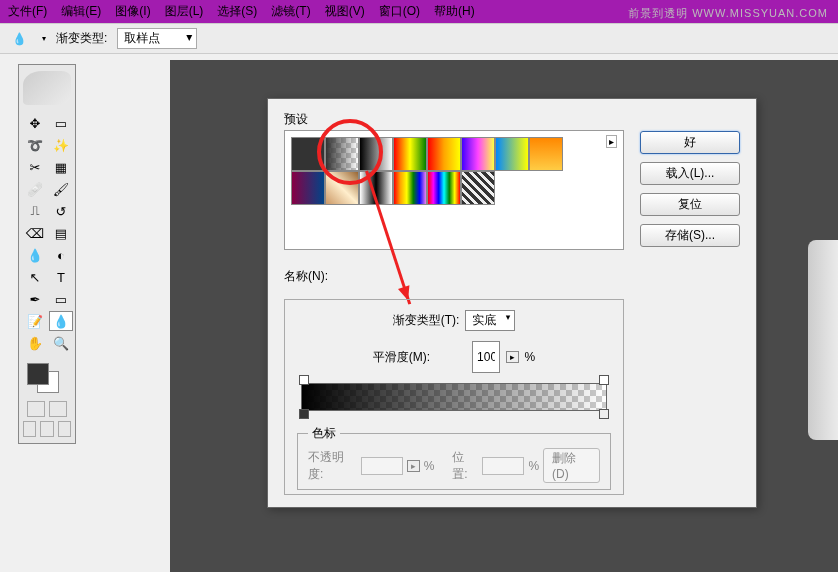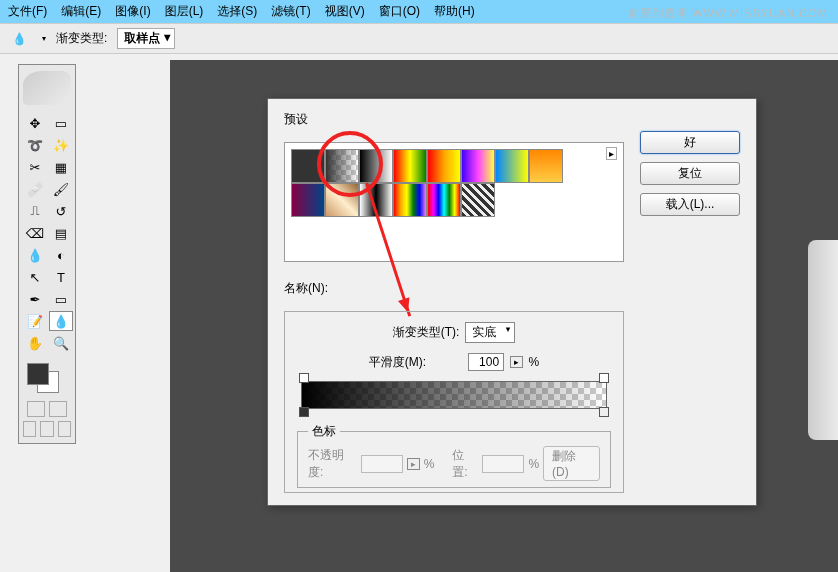--- a/index.html
+++ b/index.html
@@ -1,24 +1,24 @@
 <!DOCTYPE html>
 <html><head>
 <meta charset="utf-8">
 <style>
 * { margin: 0; padding: 0; box-sizing: border-box; font-family: "Microsoft YaHei", sans-serif; font-size: 12px; }
 body { background: #f0f0f0; width: 838px; height: 572px; overflow: hidden; position: relative; }
 
-.menubar { background: #7dd3fc; padding: 3px 8px; display: flex; gap: 14px; border-bottom: 1px solid #ccc; }
+.menubar { background: #a21caf; padding: 3px 8px; display: flex; gap: 14px; border-bottom: 1px solid #ccc; }
 .menubar span { cursor: default; }
 
 .optbar { background: #ececec; padding: 6px 8px; display: flex; align-items: center; gap: 10px; border-bottom: 1px solid #ccc; height: 30px; }
 .eyedrop { width: 24px; height: 20px; display: flex; align-items: center; justify-content: center; }
 .dropdown-arrow { font-size: 8px; }
-.sample-select { background: #fff; border: 1px solid #aaa; padding: 1px 14px 1px 6px; position: relative; font-weight: bold; }
+.sample-select { background: #fff; border: 1px solid #aaa; padding: 1px 36px 1px 6px; position: relative; }
 
 .toolbox { position: absolute; left: 18px; top: 64px; width: 58px; background: #e8e8e8; border: 1px solid #888; padding: 6px 4px; }
 .feather { width: 48px; height: 34px; background: linear-gradient(135deg, #bbb, #eee); border-radius: 40% 20% 30% 10%; margin: 0 auto 8px; opacity: 0.6; }
 .tool-grid { display: grid; grid-template-columns: 1fr 1fr; gap: 2px; }
 .tool { width: 24px; height: 20px; background: #e8e8e8; border: 1px solid transparent; display: flex; align-items: center; justify-content: center; font-size: 13px; cursor: pointer; }
 .tool.active { background: #fff; border: 1px solid #888; }
 .swatch-area { margin-top: 8px; position: relative; height: 36px; }
 .sw-bg { position: absolute; left: 14px; top: 10px; width: 22px; height: 22px; background: #fff; border: 1px solid #888; }
 .sw-fg { position: absolute; left: 4px; top: 2px; width: 22px; height: 22px; background: #333; border: 1px solid #888; }
 .mini-row { display: flex; justify-content: center; gap: 4px; margin-top: 4px; }
@@ -35,38 +35,38 @@
 .dlg-title { background: linear-gradient(#fff, #e0e8f0); padding: 4px 8px; display: flex; justify-content: space-between; align-items: center; border-bottom: 1px solid #aaa; }
 .win-btns { display: flex; gap: 2px; }
 .win-btn { width: 26px; height: 16px; border: 1px solid #888; background: linear-gradient(#fefefe, #ddd); display: flex; align-items: center; justify-content: center; font-size: 10px; cursor: pointer; }
 .win-btn.close { background: linear-gradient(#f66, #c22); color: #fff; }
 .dlg-body { padding: 12px 16px; display: flex; gap: 16px; }
 .dlg-left { flex: 1; }
 .dlg-right { width: 100px; display: flex; flex-direction: column; gap: 8px; padding-top: 20px; }
 .dlg-btn { background: linear-gradient(#fff, #e4e4e4); border: 1px solid #888; padding: 2px 6px; border-radius: 3px; cursor: pointer; text-align: center; }
 .dlg-btn.primary { border: 1px solid #36a; box-shadow: 0 0 2px #6af; }
 
-.preset-label { margin-bottom: 14px; }
+.preset-label { margin-bottom: 2px; }
 .preset-box { border: 1px solid #999; background: #fff; padding: 6px; height: 120px; position: relative; }
 .swatch-grid { display: grid; grid-template-columns: repeat(8, 34px); gap: 0; }
 .sw { width: 34px; height: 34px; border: 1px solid #888; cursor: pointer; }
 .menu-arrow { position: absolute; right: 6px; top: 4px; font-size: 10px; border: 1px solid #aaa; padding: 0 2px; cursor: pointer; }
 
 .red-circle { position: absolute; left: 32px; top: -12px; width: 66px; height: 66px; border: 4px solid #e22; border-radius: 50%; pointer-events: none; }
 .red-arrow { position: absolute; left: 80px; top: 40px; width: 3px; height: 140px; background: #e22; transform: rotate(-18deg); transform-origin: top; }
 .red-arrow:after { content: ""; position: absolute; bottom: -2px; left: -5px; border: 6px solid transparent; border-top: 14px solid #e22; }
 
 .name-row { display: flex; align-items: center; gap: 8px; margin-top: 18px; }
 .name-input { flex: 1; border: 1px solid #999; padding: 2px 6px; background: #fff; }
 
 .fieldset { border: 1px solid #aaa; margin-top: 14px; padding: 10px 12px 4px; position: relative; }
 .fs-row { display: flex; align-items: center; gap: 6px; margin-bottom: 10px; justify-content: center; }
 .combo { border: 1px solid #888; background: #fff; padding: 1px 18px 1px 6px; position: relative; display: inline-block; min-width: 50px; }
 .combo:after { content: "▾"; position: absolute; right: 4px; top: 1px; font-size: 9px; }
-.num-input { border: 1px solid #888; background: #fff; padding: 1px 4px; width: 36px; text-align: right; margin-left: 36px; }
+.num-input { border: 1px solid #888; background: #fff; padding: 8px 4px; width: 28px; text-align: right; margin-left: 36px; }
 .spinner { border: 1px solid #888; background: #eee; padding: 0 3px; font-size: 9px; cursor: pointer; }
 
 .grad-bar-wrap { position: relative; margin: 8px 4px; }
 .grad-bar { height: 28px; border: 1px solid #666; background: linear-gradient(90deg, #000 0%, rgba(0,0,0,0) 100%), repeating-conic-gradient(#ccc 0 25%, #fff 0 50%) 0 0/12px 12px; }
 .stop-top { position: absolute; top: -8px; width: 10px; height: 10px; background: #fff; border: 1px solid #555; }
 .stop-bot { position: absolute; bottom: -8px; width: 10px; height: 10px; background: #333; border: 1px solid #555; }
 
 .stops-fs { border: 1px solid #aaa; padding: 6px 10px; margin-top: 14px; }
 .stops-fs legend { padding: 0 4px; }
 .stops-row { display: flex; align-items: center; gap: 4px; color: #888; }
@@ -225,18 +225,19 @@
             <input class="dis-input" disabled="" style="">
             <span>%</span>
             <span class="dis-btn" style="margin-left:auto;">删除(D)</span>
           </div>
         </fieldset>
       </div>
     </div>
 
     <div class="dlg-right">
       <div class="dlg-btn primary">好</div>
+      <div class="dlg-btn">载入(L)...</div>
       <div class="dlg-btn">复位</div>
-      <div class="dlg-btn">载入(L)...</div>
+      <div class="dlg-btn">存储(S)...</div>
       <div style="height:40px;"></div>
     </div>
   </div>
 </div>
 
 </body></html>

